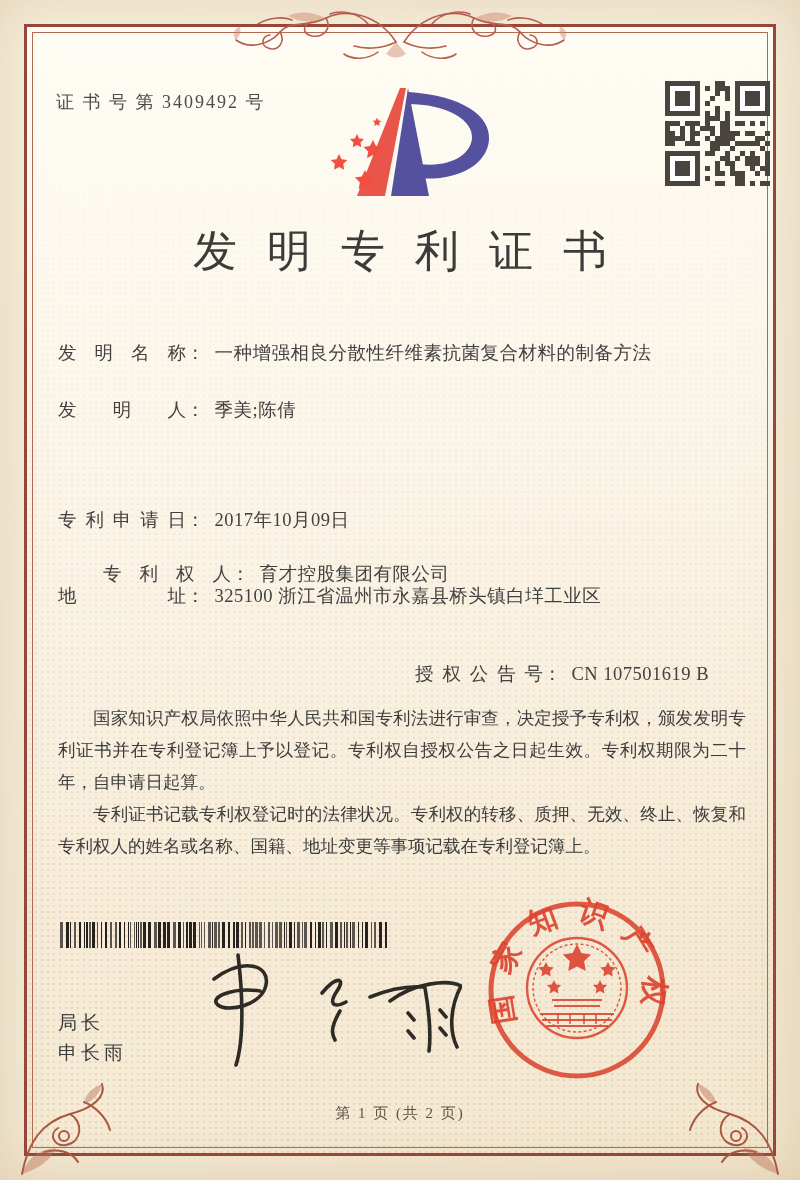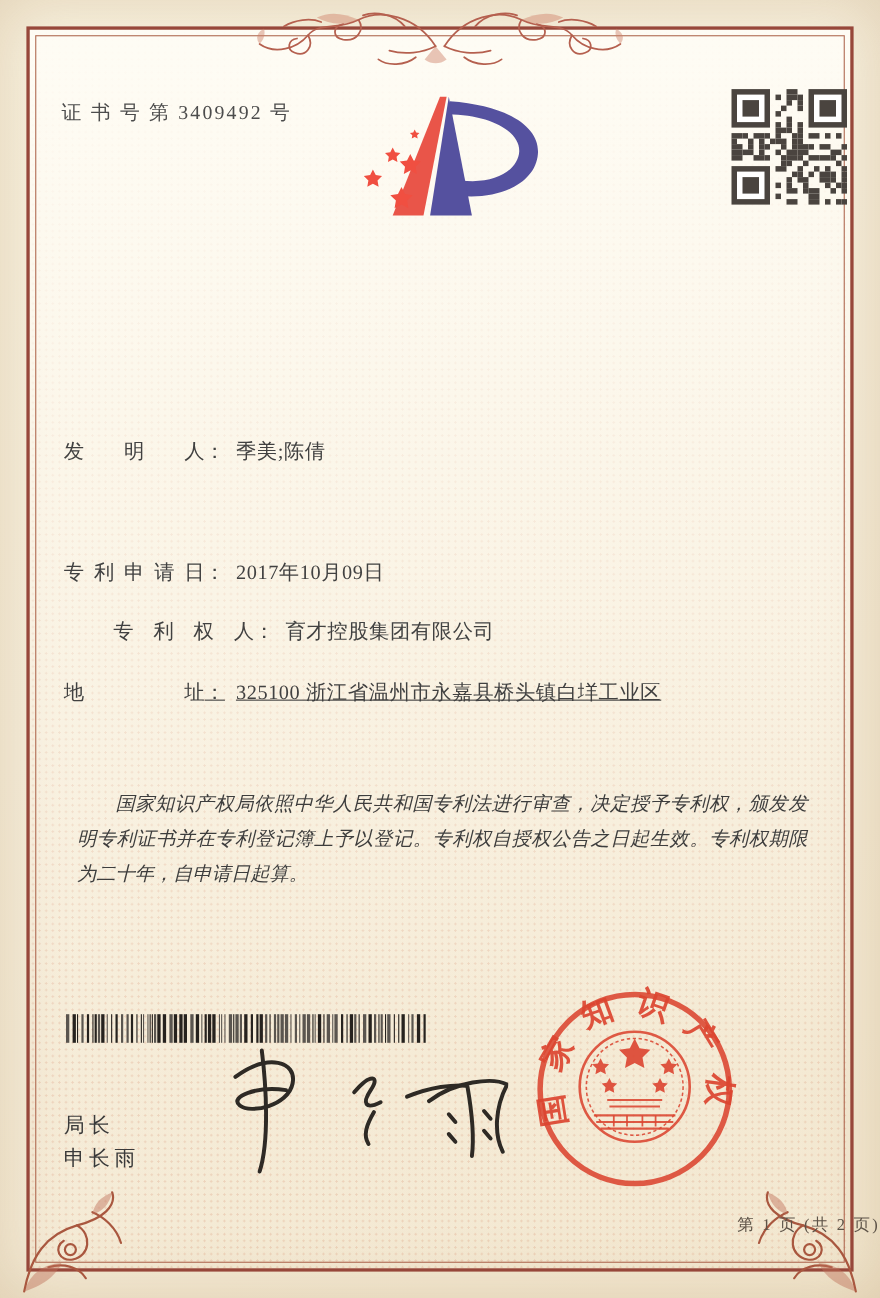--- a/index.html
+++ b/index.html
@@ -19,24 +19,24 @@
   .title{left:0;top:222px;width:800px;text-align:center;font-size:44px;color:#3b3b3b;
          letter-spacing:30px;text-indent:30px;font-weight:500;}
   .row{left:58px;font-size:18.5px;color:#414141;white-space:nowrap;}
   .row .lbl{display:inline-block;width:128px;text-align:justify;text-align-last:justify;
             vertical-align:bottom;}
   .row .colon{margin-right:10px;}
   .row .val{letter-spacing:.5px;}
   .row2{left:415px;}
   .paras{left:58px;top:702px;width:688px;font-size:17.5px;line-height:32px;color:#3d3d3d;
          text-align:justify;}
-  .paras p{margin:12px;text-indent:2em;font-style:italic;}
+  .paras p{margin:0;text-indent:2em;}
   .officer{left:58px;font-size:19px;color:#3a3a3a;letter-spacing:4px;}
   .sealdate{left:497px;top:1067px;font-size:20px;color:#cf382a;letter-spacing:2px;font-weight:500;}
-  .footer{left:0;top:1104px;width:800px;text-align:right;font-size:15px;color:#5d5348;letter-spacing:2px;}
+  .footer{left:0;top:1104px;width:800px;text-align:center;font-size:15px;color:#5d5348;letter-spacing:2px;}
   svg{display:block;}
 </style>
 </head>
 <body>
 
 <div class="page">
   <div class="texture"></div>
   <div class="frame-outer"></div>
   <div class="frame-inner"></div>
 
@@ -249,36 +249,44 @@
       <rect x="6" y="6" width="25" height="25" fill="#fff"></rect>
       <rect x="11" y="11" width="15" height="15" fill="#4a443f"></rect>
       <rect x="71" y="1" width="35" height="35" fill="#4a443f"></rect>
       <rect x="76" y="6" width="25" height="25" fill="#fff"></rect>
       <rect x="81" y="11" width="15" height="15" fill="#4a443f"></rect>
       <rect x="1" y="71" width="35" height="35" fill="#4a443f"></rect>
       <rect x="6" y="76" width="25" height="25" fill="#fff"></rect>
       <rect x="11" y="81" width="15" height="15" fill="#4a443f"></rect>
     </svg>
 
-
+  <div class="abs title">发明专利证书</div>
+
+  <div class="abs row" style="top:340px;">
+    <span class="lbl">发明名称</span><span class="colon">：</span><span class="val">一种增强相良分散性纤维素抗菌复合材料的制备方法</span>
+  </div>
   <div class="abs row" style="top:397px;">
     <span class="lbl">发明人</span><span class="colon">：</span><span class="val">季美;陈倩</span>
   </div>
   <div class="abs row" style="top:507px;">
     <span class="lbl">专利申请日</span><span class="colon">：</span><span class="val">2017年10月09日</span>
   </div>
   <div class="abs row" style="top:561px;margin-left:45px;">
     <span class="lbl">专利权人</span><span class="colon">：</span><span class="val">育才控股集团有限公司</span>
   </div>
-  <div class="abs row" style="top:616px;text-decoration:underline;">
+  <div class="abs row" style="top:583px;">
     <span class="lbl">地址</span><span class="colon">：</span><span class="val">325100 浙江省温州市永嘉县桥头镇白垟工业区</span>
+  </div>
+  <div class="abs row row2" style="top:661px;">
+    <span class="lbl">授权公告号</span><span class="colon">：</span><span class="val">CN 107501619 B</span>
   </div>
 
   <div class="abs paras">
     <p>国家知识产权局依照中华人民共和国专利法进行审查，决定授予专利权，颁发发明专利证书并在专利登记簿上予以登记。专利权自授权公告之日起生效。专利权期限为二十年，自申请日起算。</p>
+    <p>专利证书记载专利权登记时的法律状况。专利权的转移、质押、无效、终止、恢复和专利权人的姓名或名称、国籍、地址变更等事项记载在专利登记簿上。</p>
   </div>
 
   <svg class="abs" id="barcode" style="left:60px;top:920px;" width="332" height="30" viewBox="0 0 332 30">
       <rect x="0" y="2" width="3" height="26" fill="#5a554f"></rect>
       <rect x="6" y="2" width="3" height="26" fill="#26221e"></rect>
       <rect x="10" y="2" width="1" height="26" fill="#26221e"></rect>
       <rect x="14" y="2" width="2" height="26" fill="#5a554f"></rect>
       <rect x="19" y="2" width="2" height="26" fill="#26221e"></rect>
       <rect x="24" y="2" width="1" height="26" fill="#26221e"></rect>
       <rect x="26" y="2" width="2" height="26" fill="#26221e"></rect>

